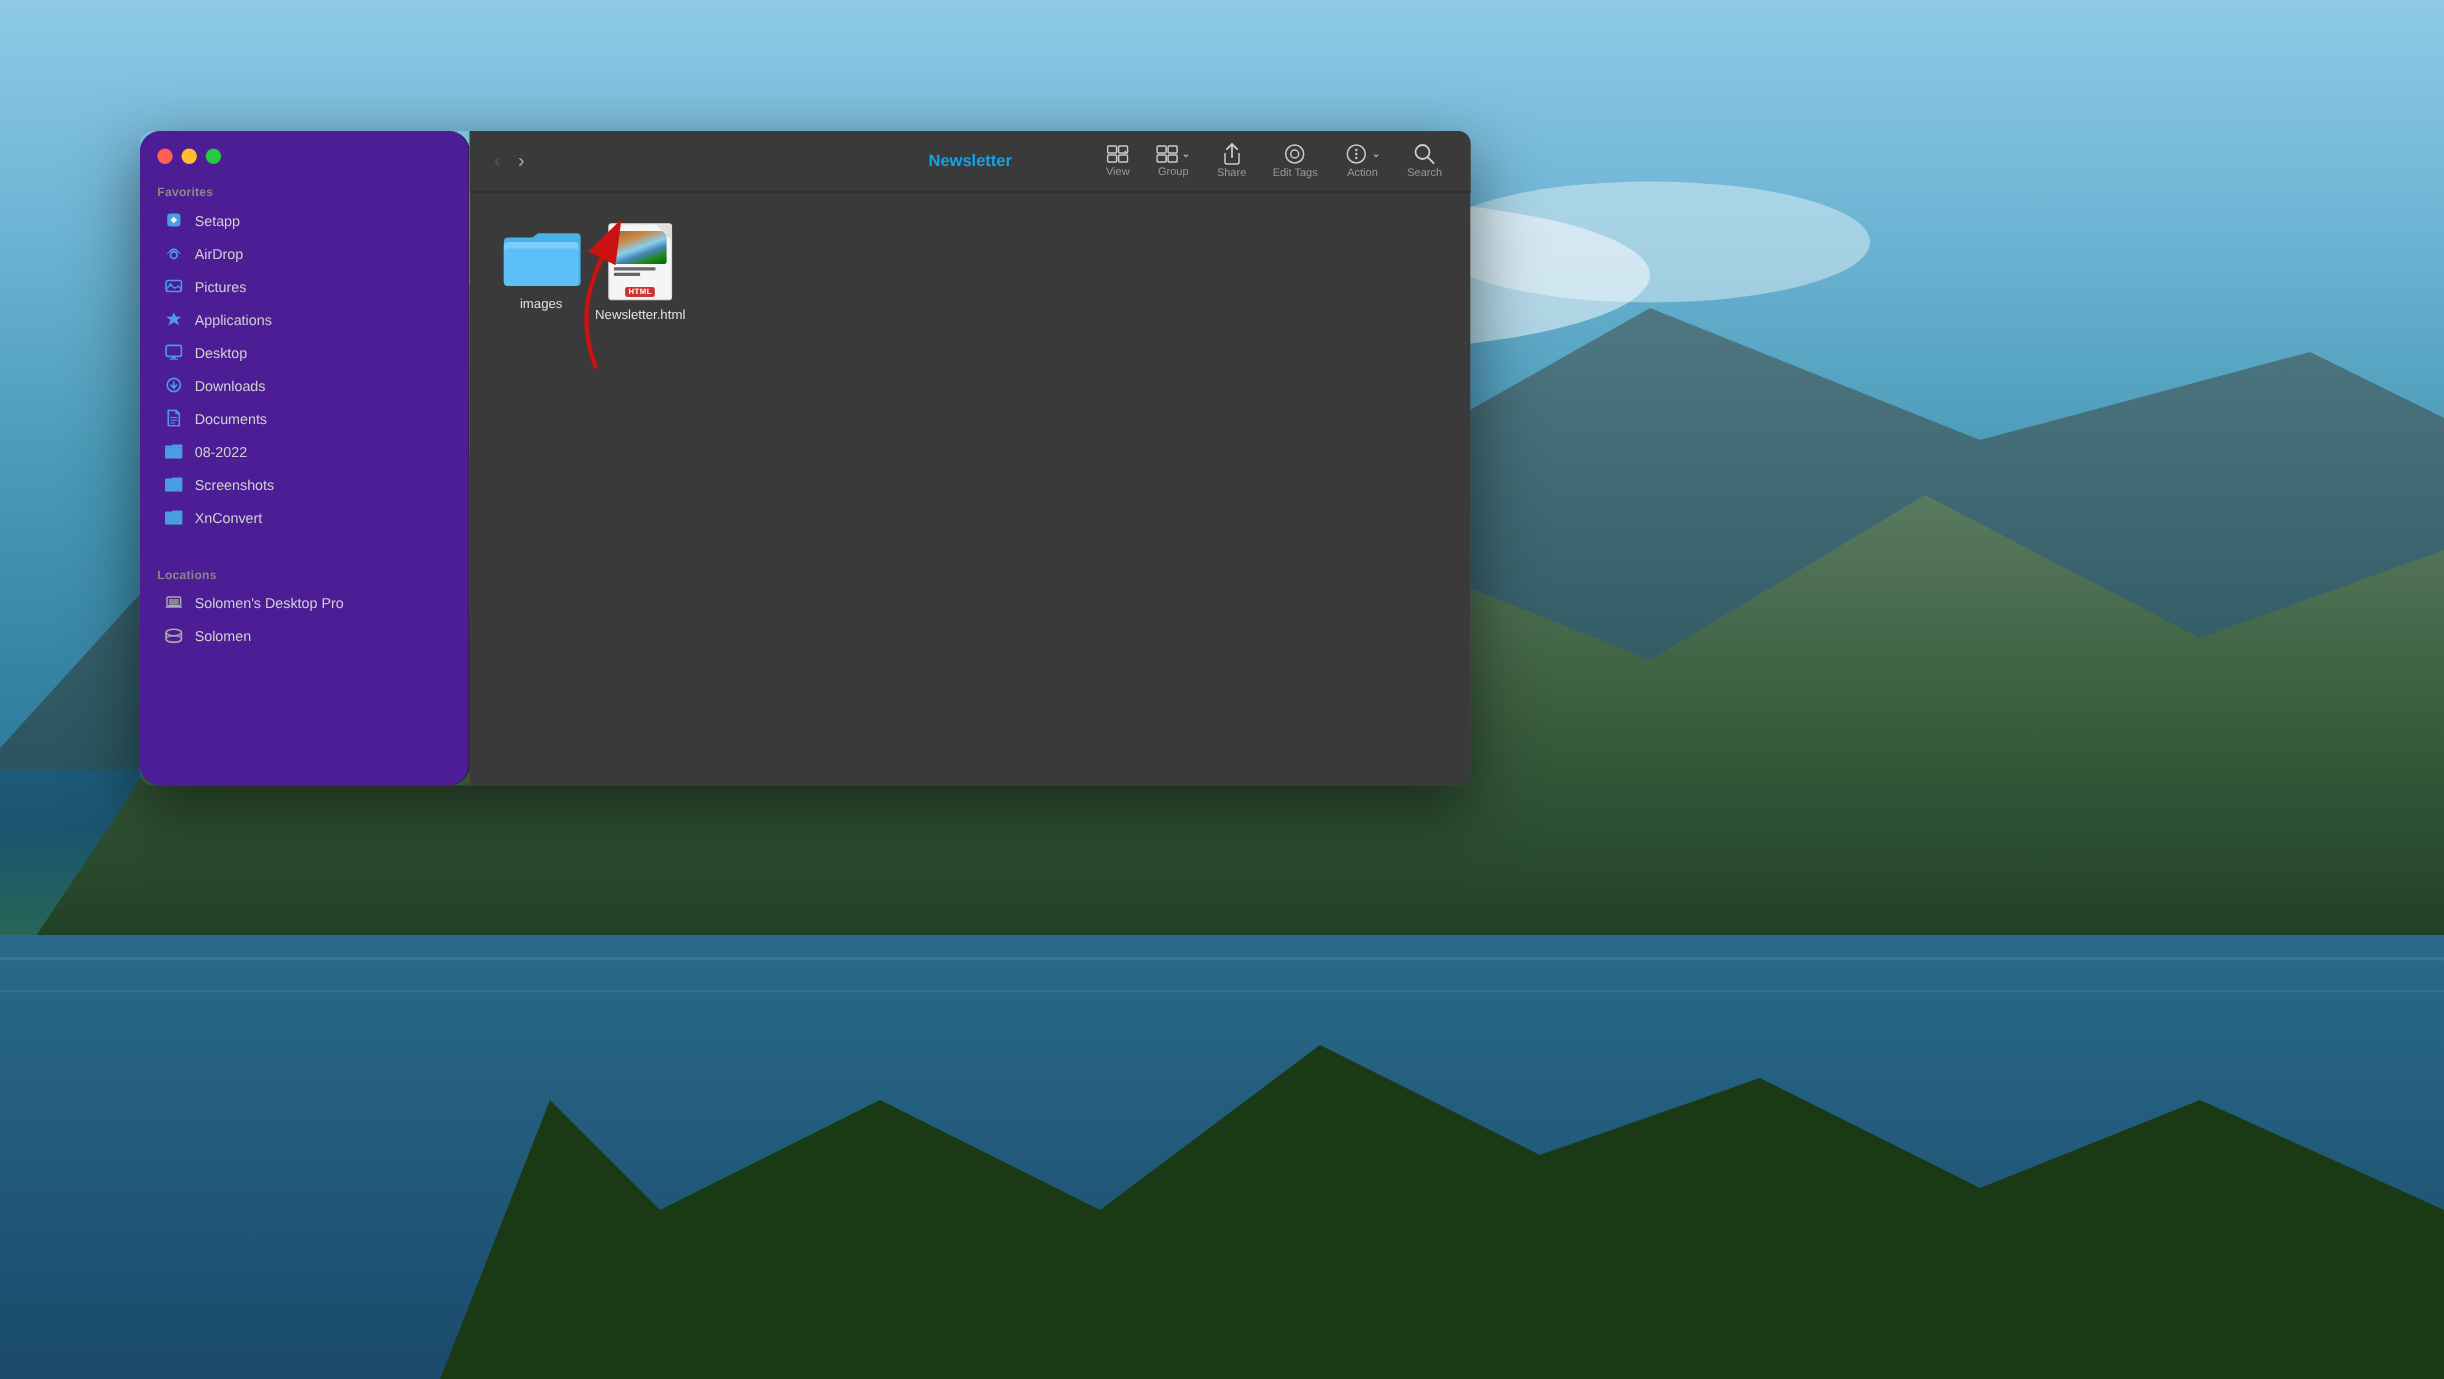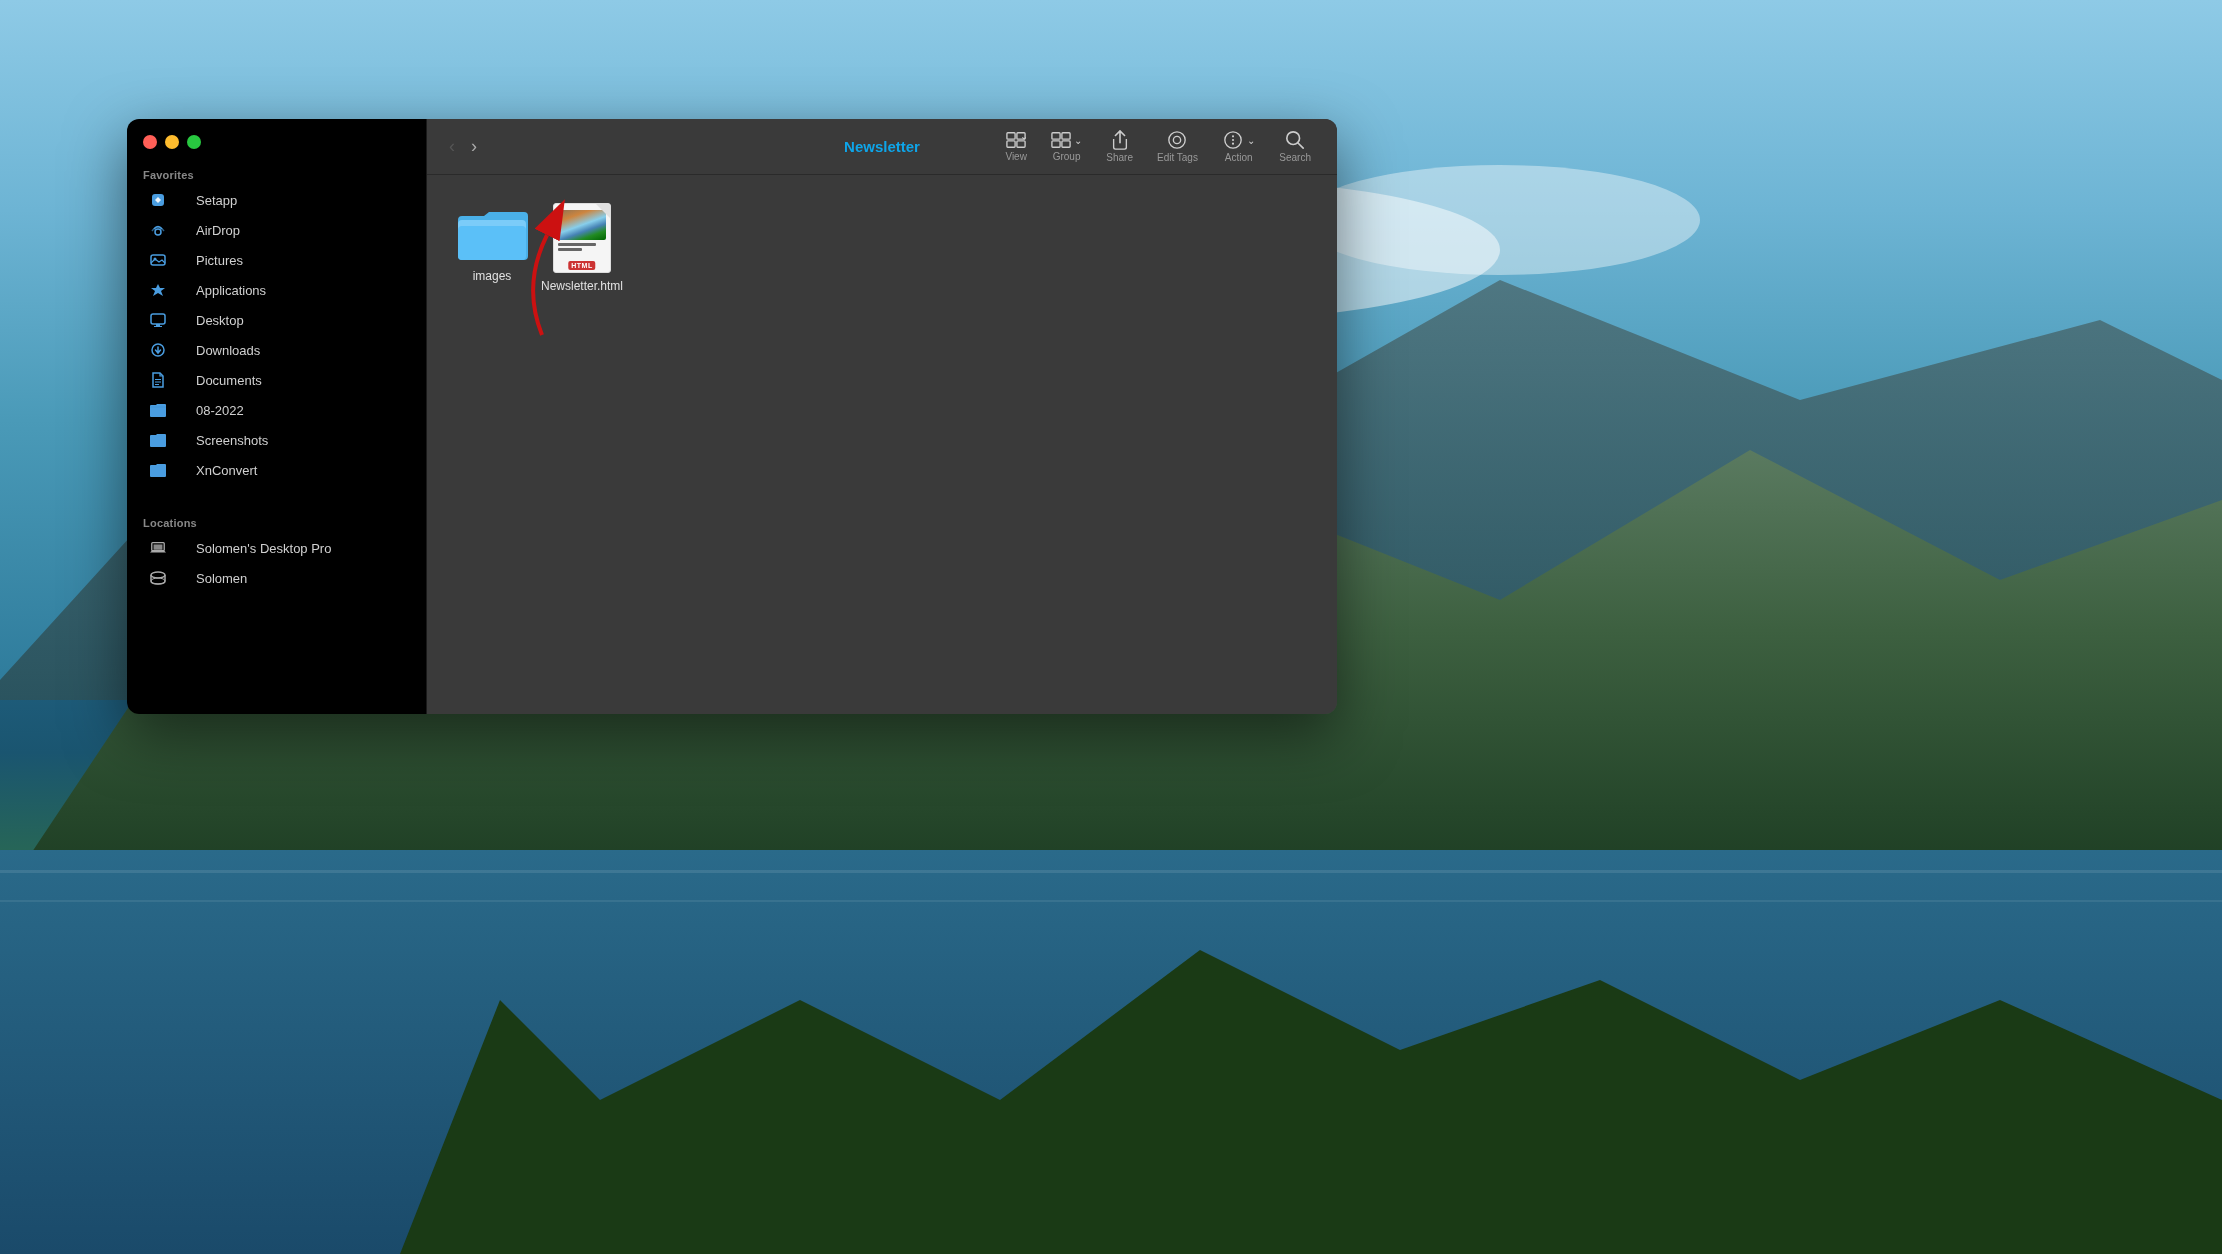--- a/index.html
+++ b/index.html
@@ -38,26 +38,27 @@
       height: 595px;
       border-radius: 12px;
       overflow: hidden;
       display: flex;
       box-shadow: 0 20px 60px rgba(0,0,0,0.5);
     }
 
     
     .sidebar {
       width: 300px;
-      background: #000000;
+      background: #4c1d95;
       display: flex;
       flex-direction: column;
       flex-shrink: 0;
       border-right: 1px solid #1a1a1a;
       overflow-y: auto;
+      border-radius: 19px;
     }
 
     .sidebar::-webkit-scrollbar { width: 0; }
 
     .traffic-lights {
       display: flex;
       align-items: center;
       gap: 8px;
       padding: 16px 16px 12px 16px;
       flex-shrink: 0;
@@ -100,21 +101,20 @@
       align-items: center;
       justify-content: center;
       flex-shrink: 0;
       font-size: 14px;
     }
 
     .sidebar-item-label {
       font-size: 13px;
       color: #d0d0d0;
       font-weight: 400;
-      margin-left: 19px;
     }
 
     
     .main-content {
       flex: 1;
       background: #3a3a3a;
       display: flex;
       flex-direction: column;
     }
 

